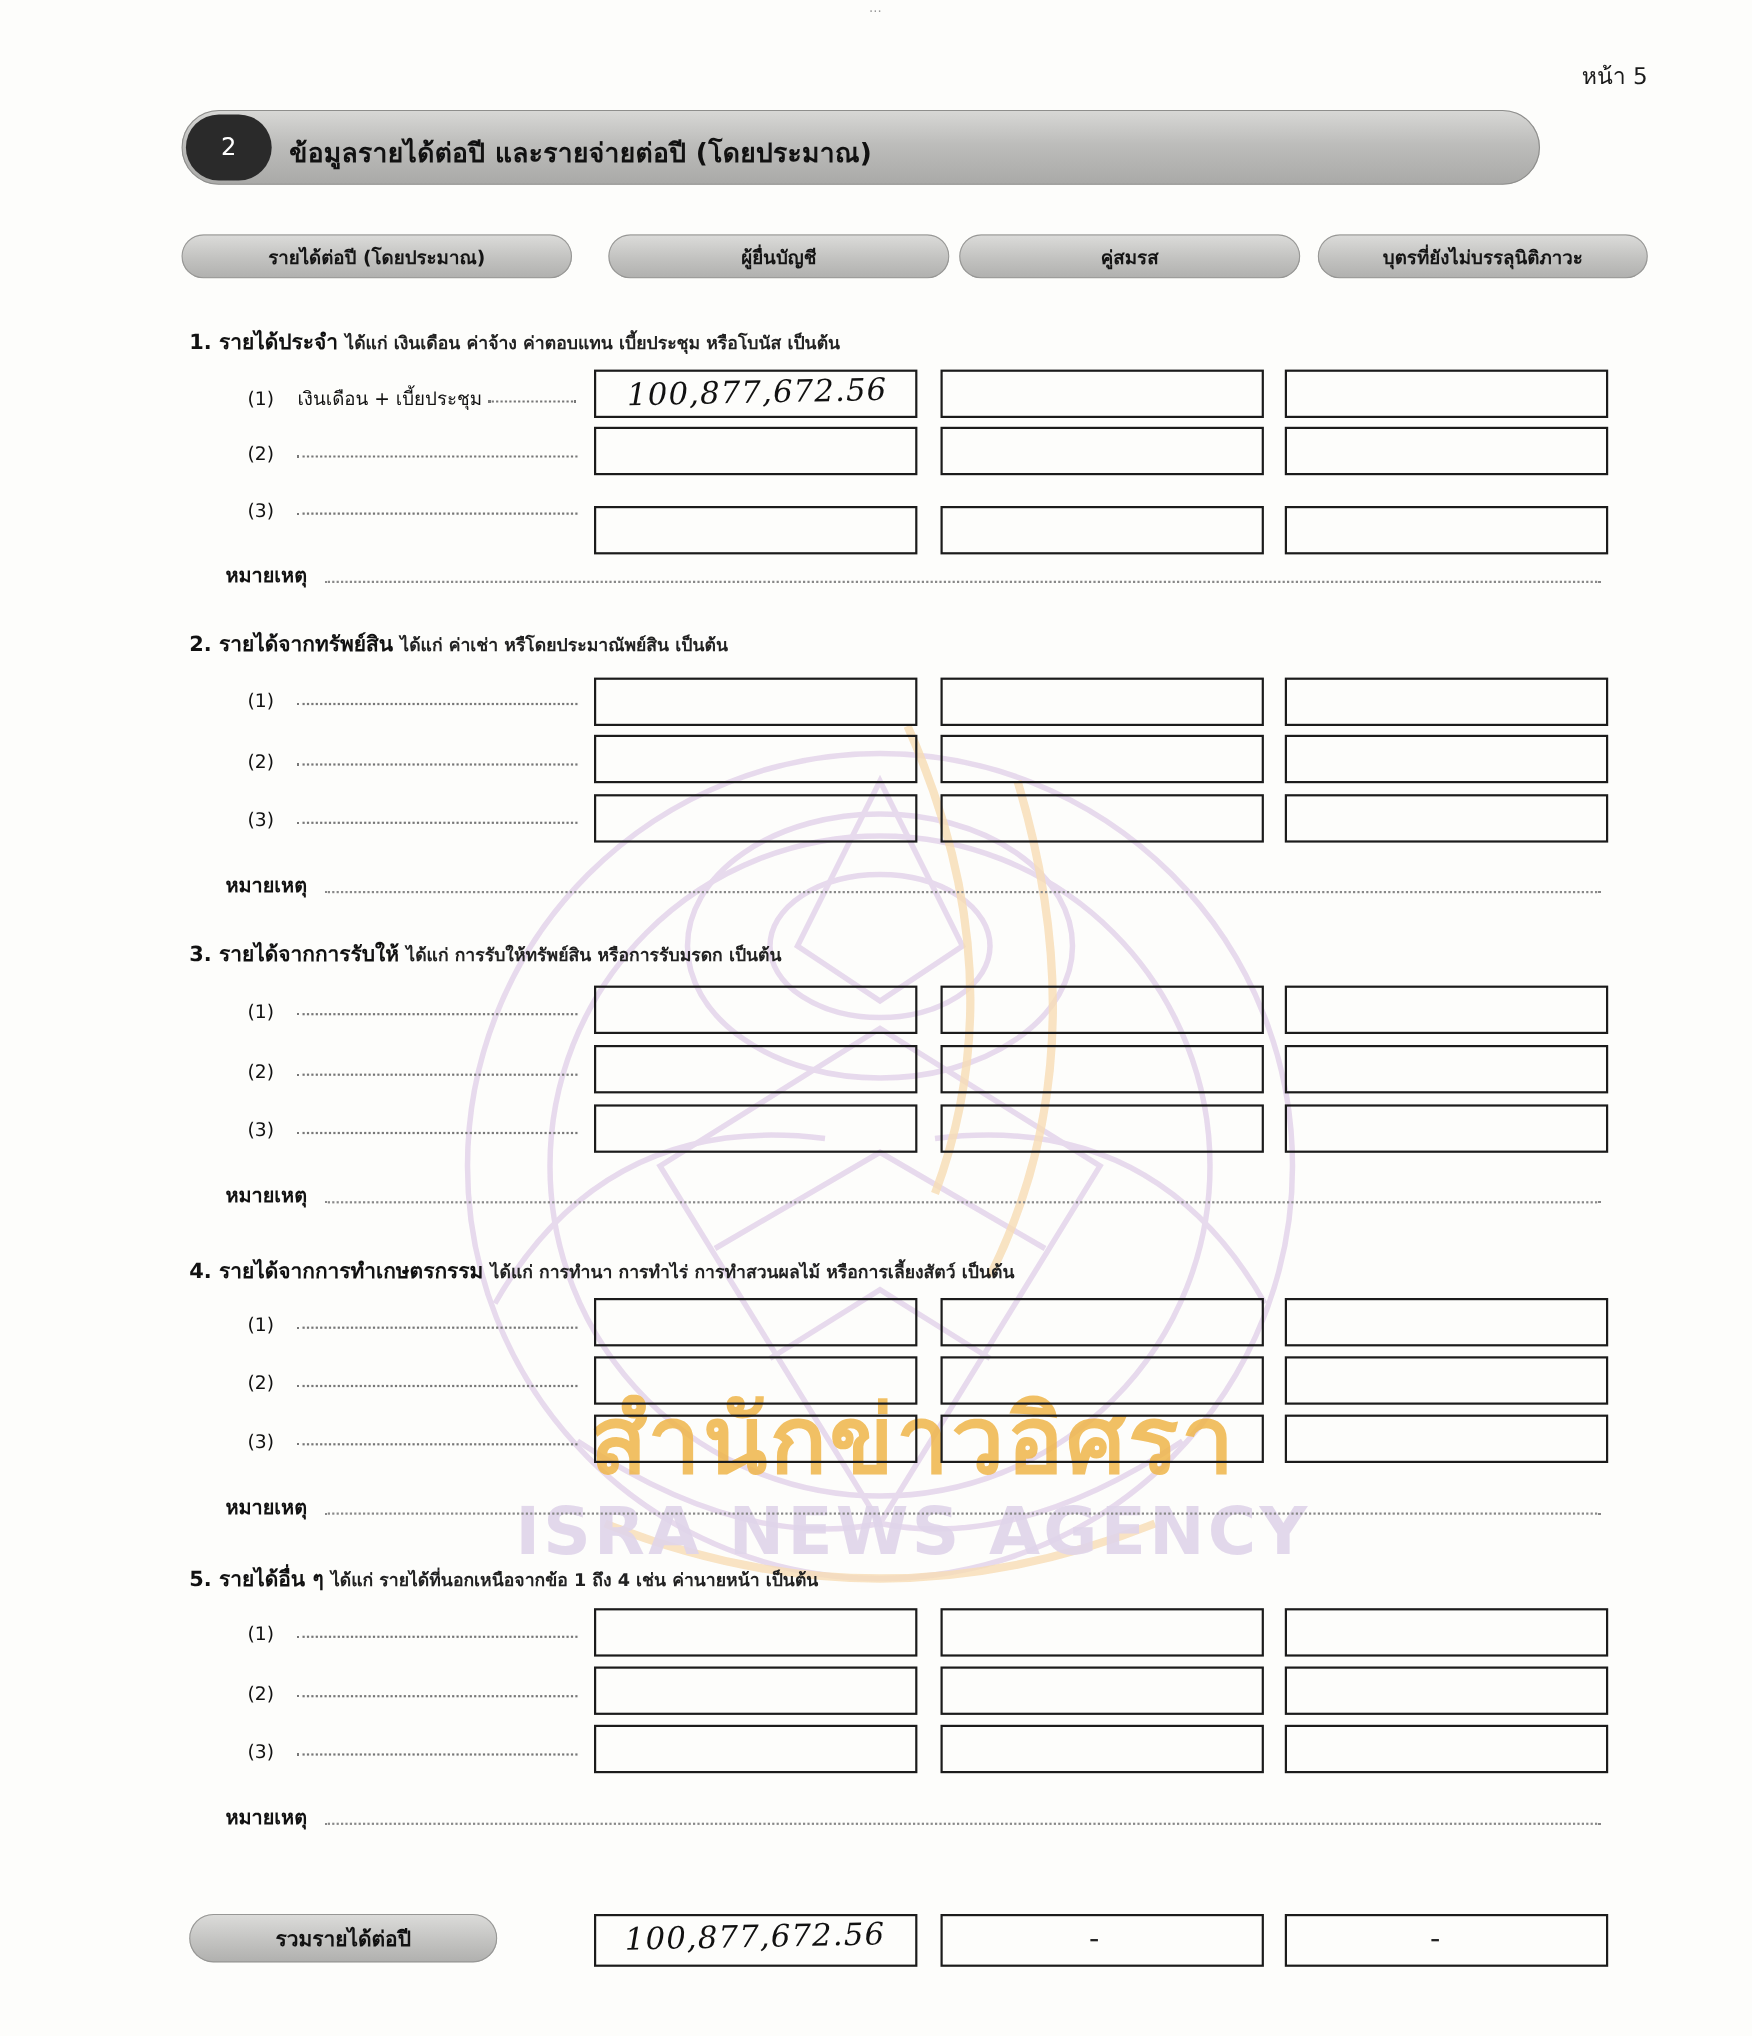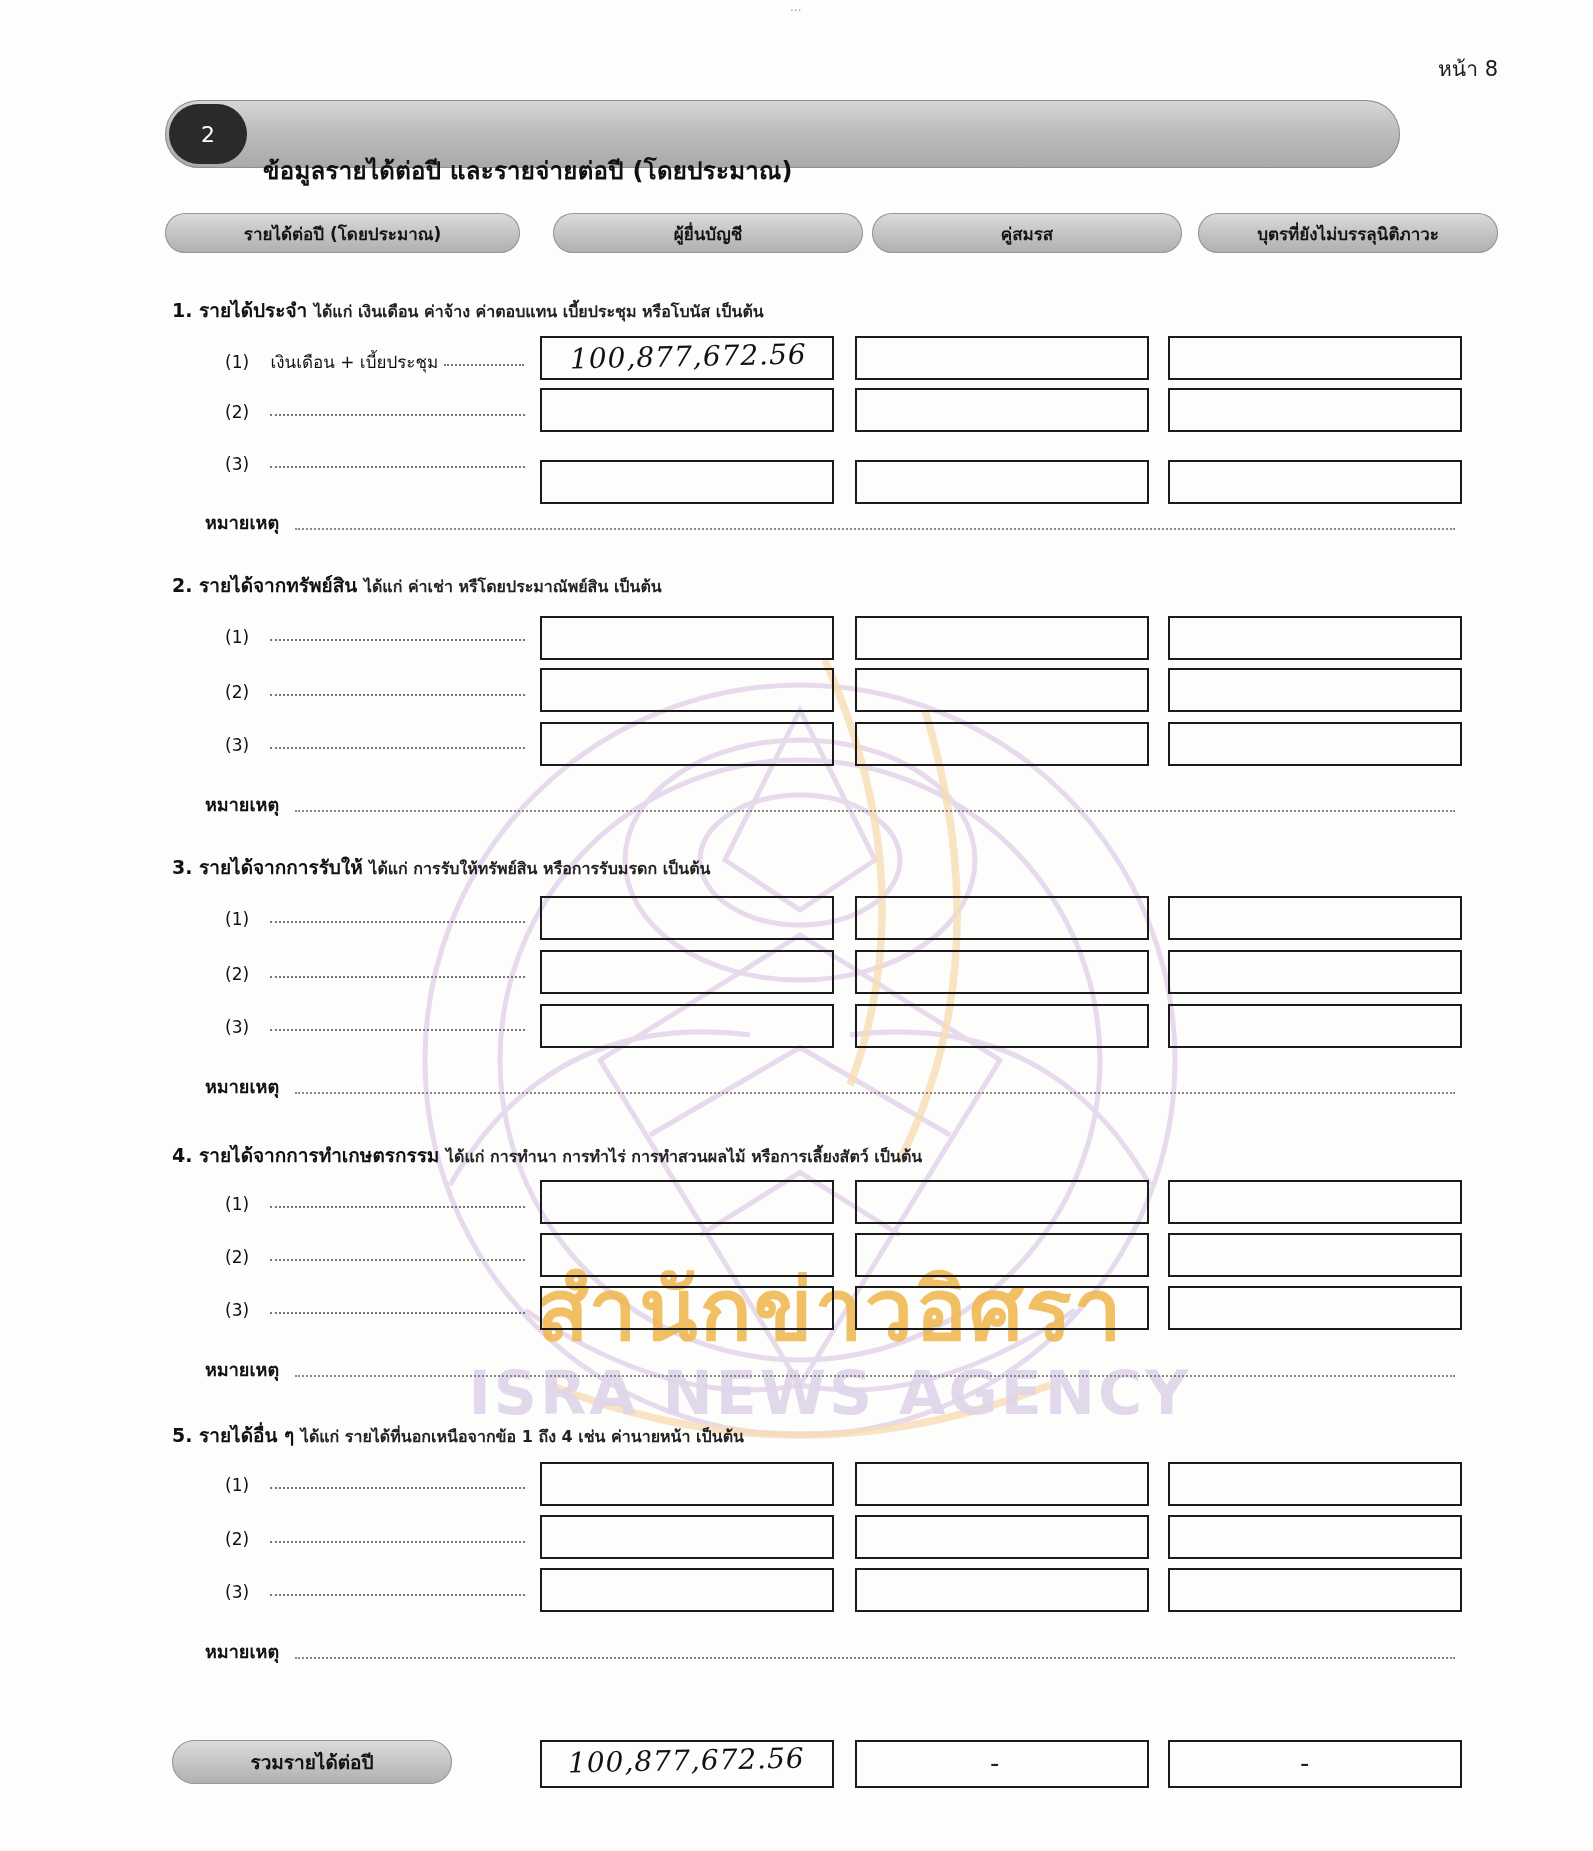--- a/index.html
+++ b/index.html
@@ -104,21 +104,20 @@
     justify-content: center;
   }
   .banner-title {
     position: absolute;
     left: 98px;
     top: 19px;
     font-size: 24px;
     font-weight: bold;
     color: #111;
     letter-spacing: .3px;
-    margin-top: 32px;
   }
 
   
   .colhead {
     position: absolute;
     height: 40px;
     border-radius: 20px;
     background: linear-gradient(180deg,#dcdcda 0%, #c2c2c0 55%, #b0b0ae 100%);
     box-shadow: inset 0 0 0 1px #97
 9795;
@@ -233,21 +232,21 @@
   .tc1 { left: 540px;  width: 290px; }
   .tc2 { left: 855px;  width: 290px; }
   .tc3 { left: 1168px; width: 290px; }
 </style>
 </head>
 <body>
 
 <div class="page">
 
   <div class="top-mark">...</div>
-  <div class="page-no">หน้า 8</div>
+  <div class="page-no">หน้า 5</div>
 
   <div class="watermark">
     <svg viewBox="0 0 400 400" width="1000" height="1000">
       <g fill="none" stroke="#c9a9d8" stroke-width="2" opacity="0.75">
         <circle cx="200" cy="200" r="150"></circle>
         <circle cx="200" cy="200" r="120"></circle>
         <path d="M200 60 L230 120 L200 140 L170 120 Z"></path>
         <path d="M120 200 L200 150 L280 200 L200 330 Z"></path>
         <path d="M140 230 L200 195 L260 230"></path>
         <path d="M160 270 L200 245 L240 270"></path>

